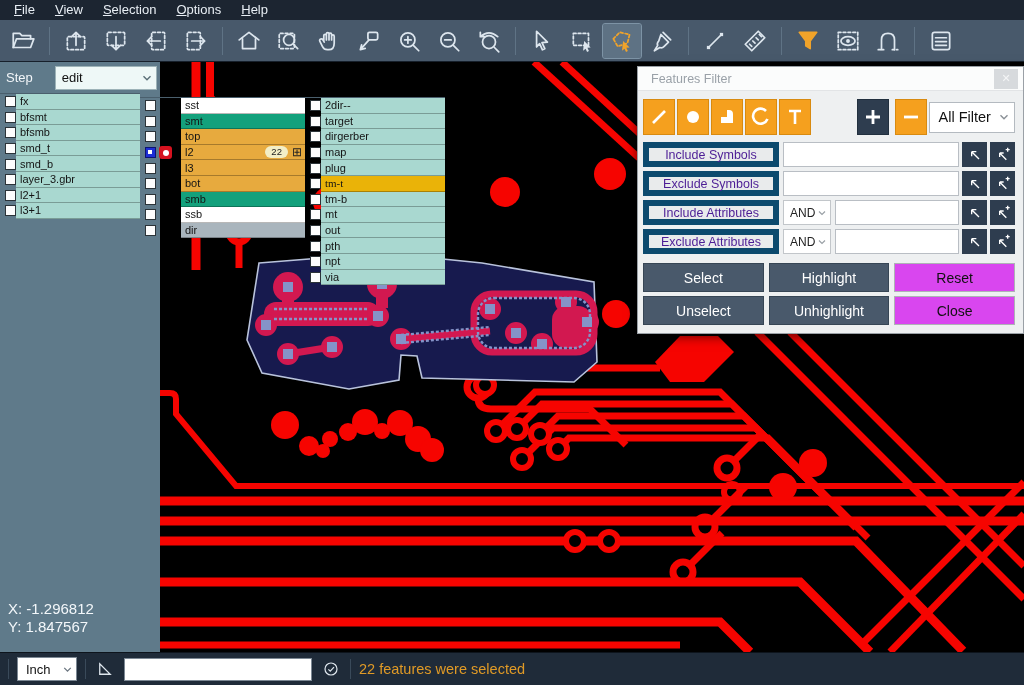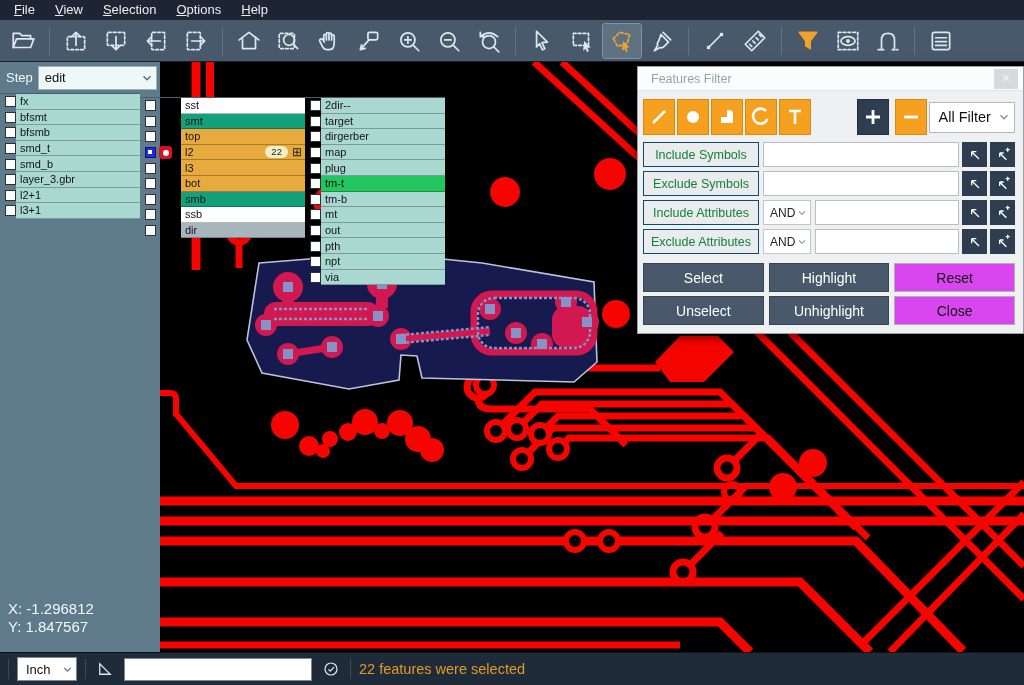--- a/index.html
+++ b/index.html
@@ -19,21 +19,21 @@
     border-bottom:1px solid #17202b; z-index:30; }
   .tbtn { width:38px; height:34px; display:flex; align-items:center; justify-content:center;
     color:#dde6ee; border-radius:2px; }
   .tbtn svg { width:26px; height:26px; }
   .tbtn.active { background:#5e7284; outline:1px solid #7d93a5; color:#f0a32a; }
   .tbtn.accent { color:#f0a32a; }
   .tsep { width:1px; height:28px; background:#32424f; border-right:1px solid #5f7385; margin:0 5px; }
 
   
   .sidebar { position:absolute; left:0; top:62px; width:160px; height:590px; background:#5f7a8a; z-index:20; }
-  .step-row { height:31px; display:flex; align-items:center; padding:0 3px 0 6px; gap:5px; }
+  .step-row { height:31px; display:flex; align-items:center; padding:0 3px 0 6px; gap:22px; }
   .step-label { color:#f2f6f9; font-size:13px; }
   .step-select { flex:1; height:24px; background:#eef8f7; border:1px solid #9db3b8; display:flex;
     align-items:center; justify-content:space-between; padding:0 2px 0 6px; font-size:13px; color:#111; }
   .step-select svg { width:14px; height:14px; color:#5a6f77; }
   .layer-list { display:flex; flex-direction:row; }
   .lgroup { display:flex; flex-direction:column; border-top:1px solid #4a5f6d; }
   .lgroup + .lgroup { margin-top:4px; }
   .lrow { height:15.6px; display:flex; align-items:center; }
   .lcheck { width:11px; height:11px; background:#fdfdfd; border:1.5px solid #2b3338; margin-left:5px; flex:0 0 auto; }
   .lcheck.checked { background:#1d2ed6; border-color:#0d1470; position:relative; }
@@ -67,22 +67,22 @@
   .dlg-tools { display:flex; align-items:center; height:38px; margin-bottom:6px; }
   .dtool { width:36px; height:36px; margin-right:2px; display:flex; align-items:center; justify-content:center;
     background:#f5a01e; color:#fff; border:1px solid #d88a10; }
   .dtool svg { width:22px; height:22px; }
   .dtool.dark { background:#2e3d4f; border-color:#22303f; margin-left:44px; }
   .dtool.orange-op { margin-left:4px; }
   .dlg-profile { margin-left:auto; width:95px; height:31px; background:#fff; border:1px solid #b4bac0;
     display:flex; align-items:center; justify-content:space-between; padding:0 3px 0 8px; font-size:14.5px; color:#111; }
   .dlg-profile svg { width:14px; height:14px; color:#8a9096; }
   .frow { display:flex; align-items:center; height:25px; margin-bottom:4px; }
-  .flabel { width:116px; height:25px; background:#e9ebec; border:1px solid #0c4a6e; font-size:12.5px;
-    color:#15803d; display:flex; align-items:center; justify-content:center; flex:0 0 auto; }
+  .flabel { width:136px; height:25px; background:#e9ebec; border:6px solid #0c4a6e; font-size:12.5px;
+    color:#4c1d95; display:flex; align-items:center; justify-content:center; flex:0 0 auto; }
   .fand { width:48px; height:25px; background:#fff; border:1px solid #c2c6ca; margin-left:4px; font-size:12px;
     color:#222; display:flex; align-items:center; justify-content:space-between; padding:0 2px 0 6px; flex:0 0 auto; }
   .fand svg { width:12px; height:12px; color:#9aa0a6; }
   .ffield { flex:1; height:25px; background:#fff; border:1px solid #b9bec4; margin-left:4px; }
   .fbtn { width:25px; height:25px; background:#2e3d4f; color:#fff; margin-left:3px; flex:0 0 auto;
     display:flex; align-items:center; justify-content:center; }
   .fbtn svg { width:16px; height:16px; }
   .dlg-buttons { margin-top:5px; display:grid; grid-template-columns:1fr 1fr 1fr; gap:4px 5px; }
   .dbtn { height:29px; display:flex; align-items:center; justify-content:center; font-size:14px; }
   .dbtn.mid { background:#49596b; color:#fff; border:1px solid #374655; }
@@ -533,21 +533,21 @@
             </div>
           </div>
           <div class="lrow">
             <span class="lcheck"></span>
             <div class="lname" style="background: rgb(169, 216, 208);">
               <span>plug</span>
             </div>
           </div>
           <div class="lrow">
             <span class="lcheck"></span>
-            <div class="lname" style="background: #22c55e;">
+            <div class="lname" style="background: #eab308; font-family: Liberation Serif, serif;">
               <span>tm-t</span>
             </div>
           </div>
           <div class="lrow">
             <span class="lcheck"></span>
             <div class="lname" style="background: rgb(169, 216, 208);">
               <span>tm-b</span>
             </div>
           </div>
           <div class="lrow">

